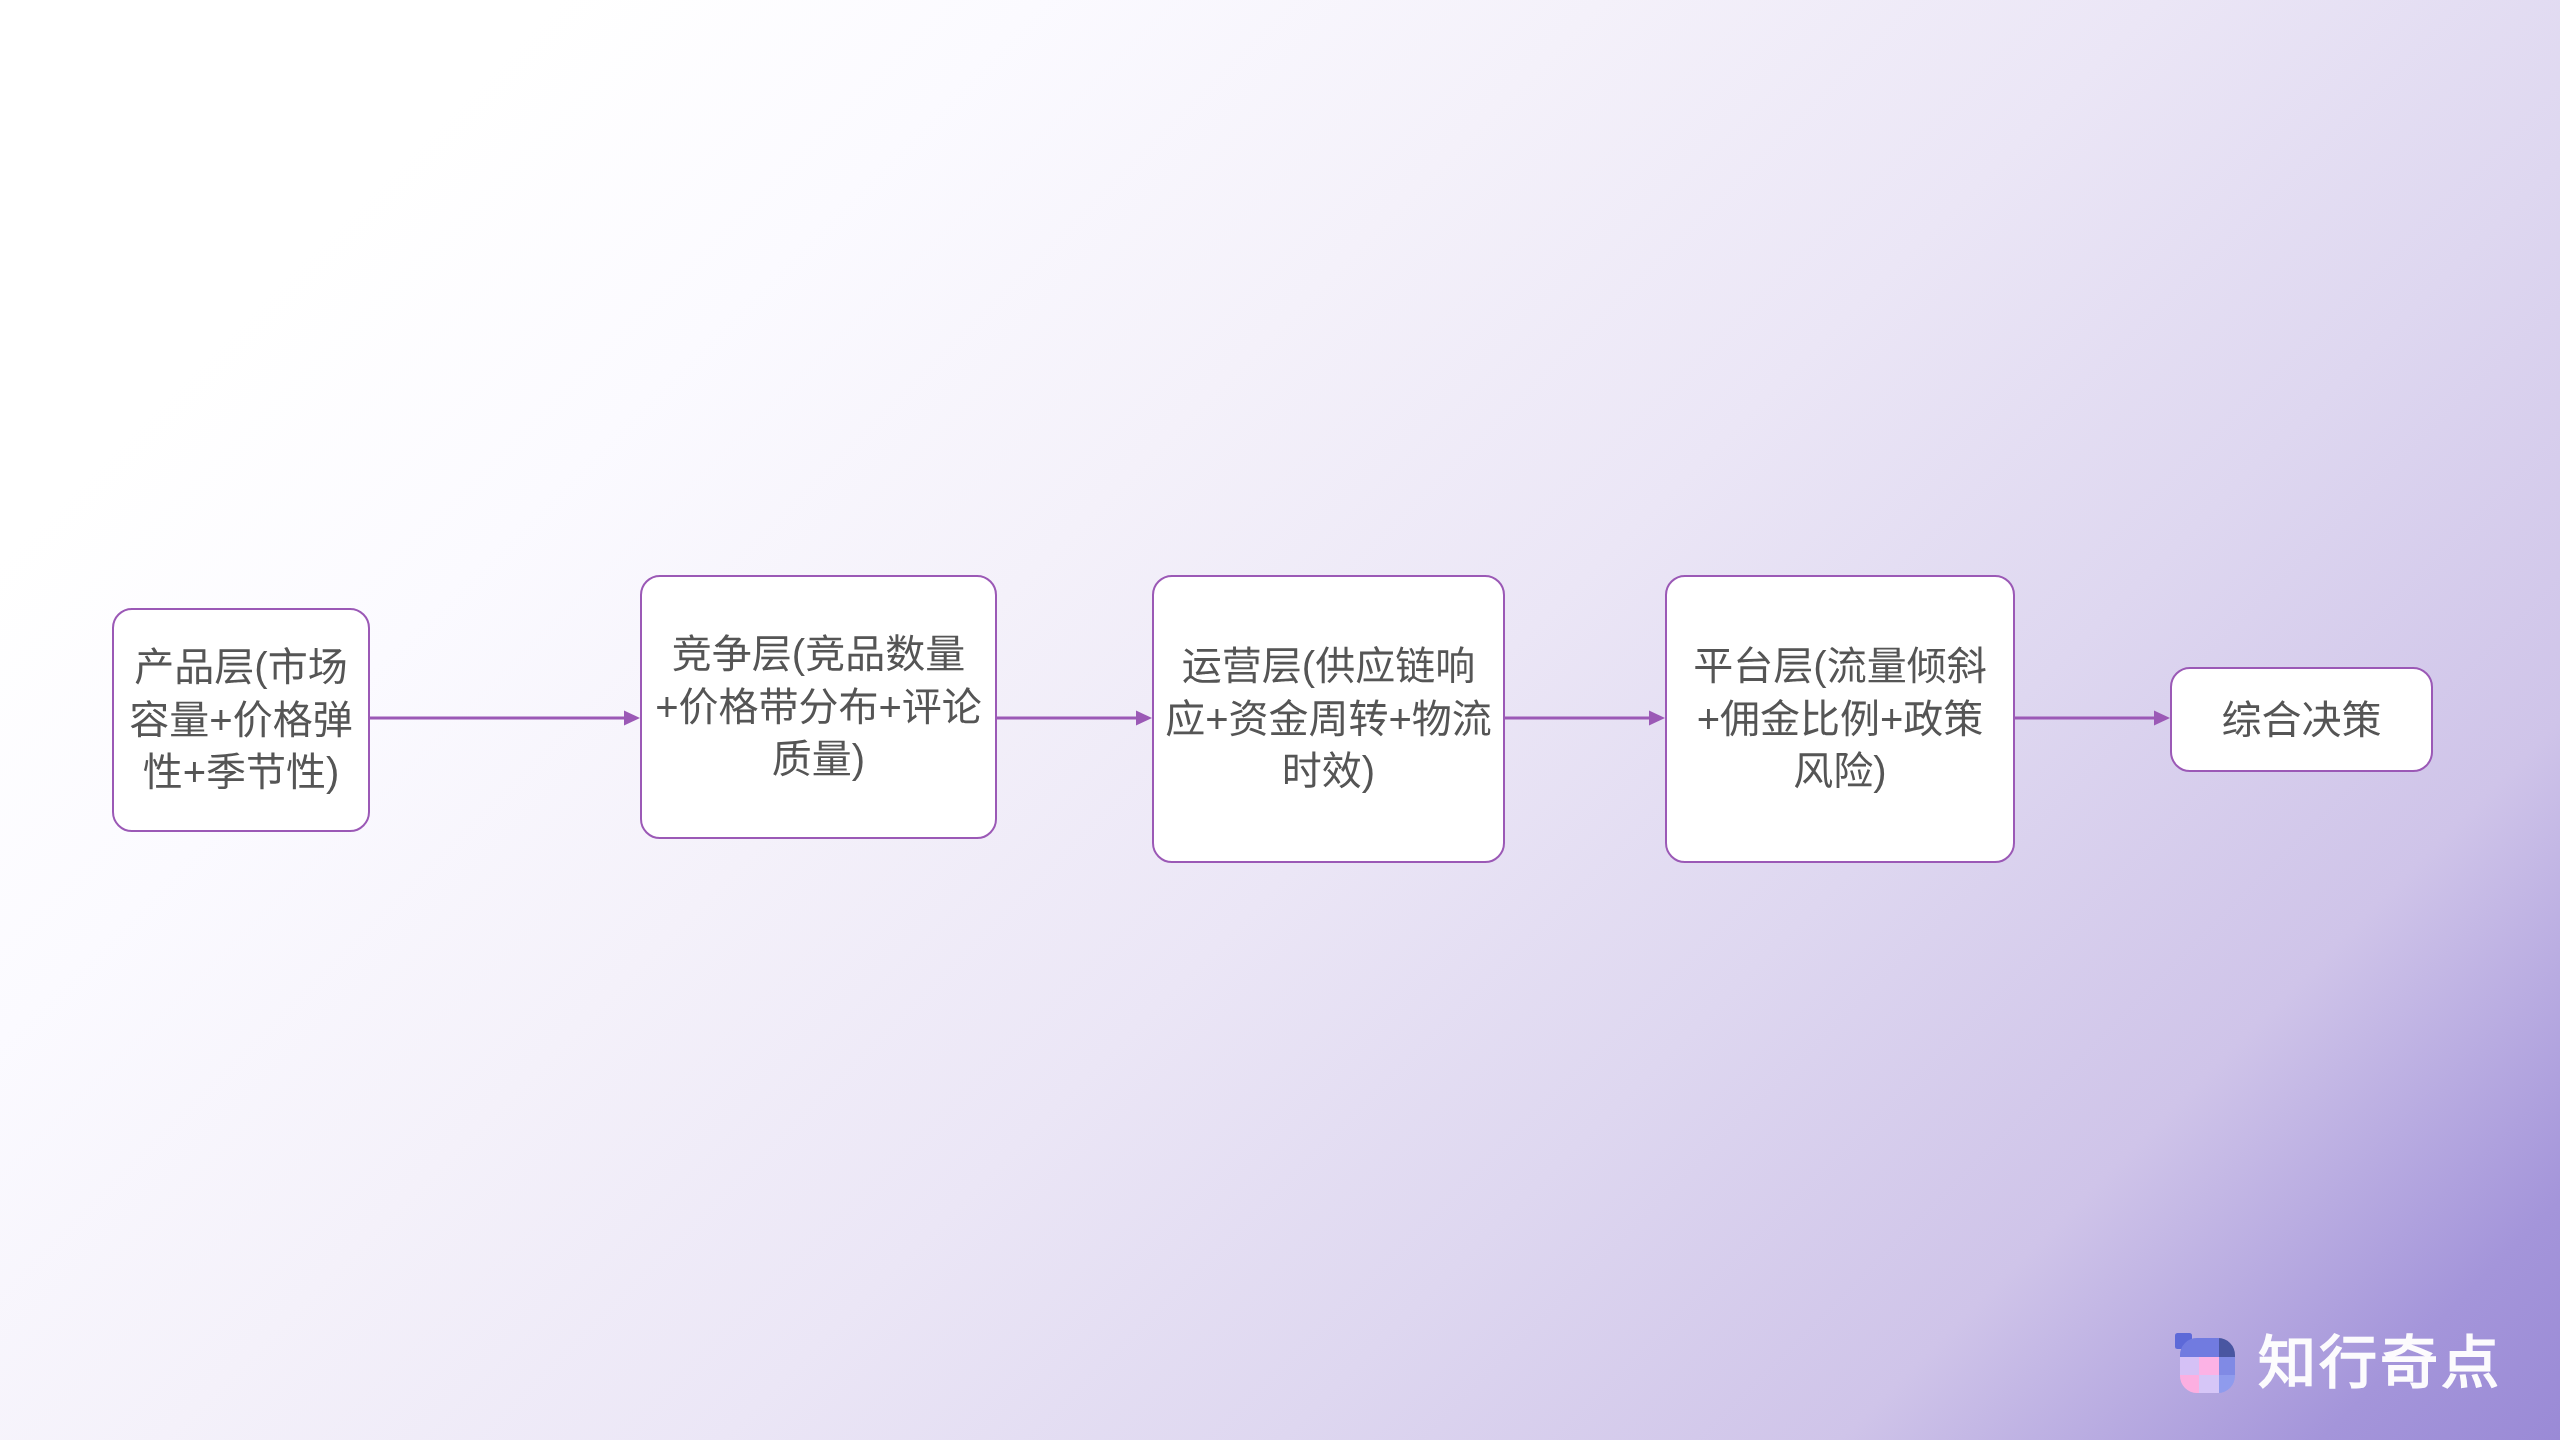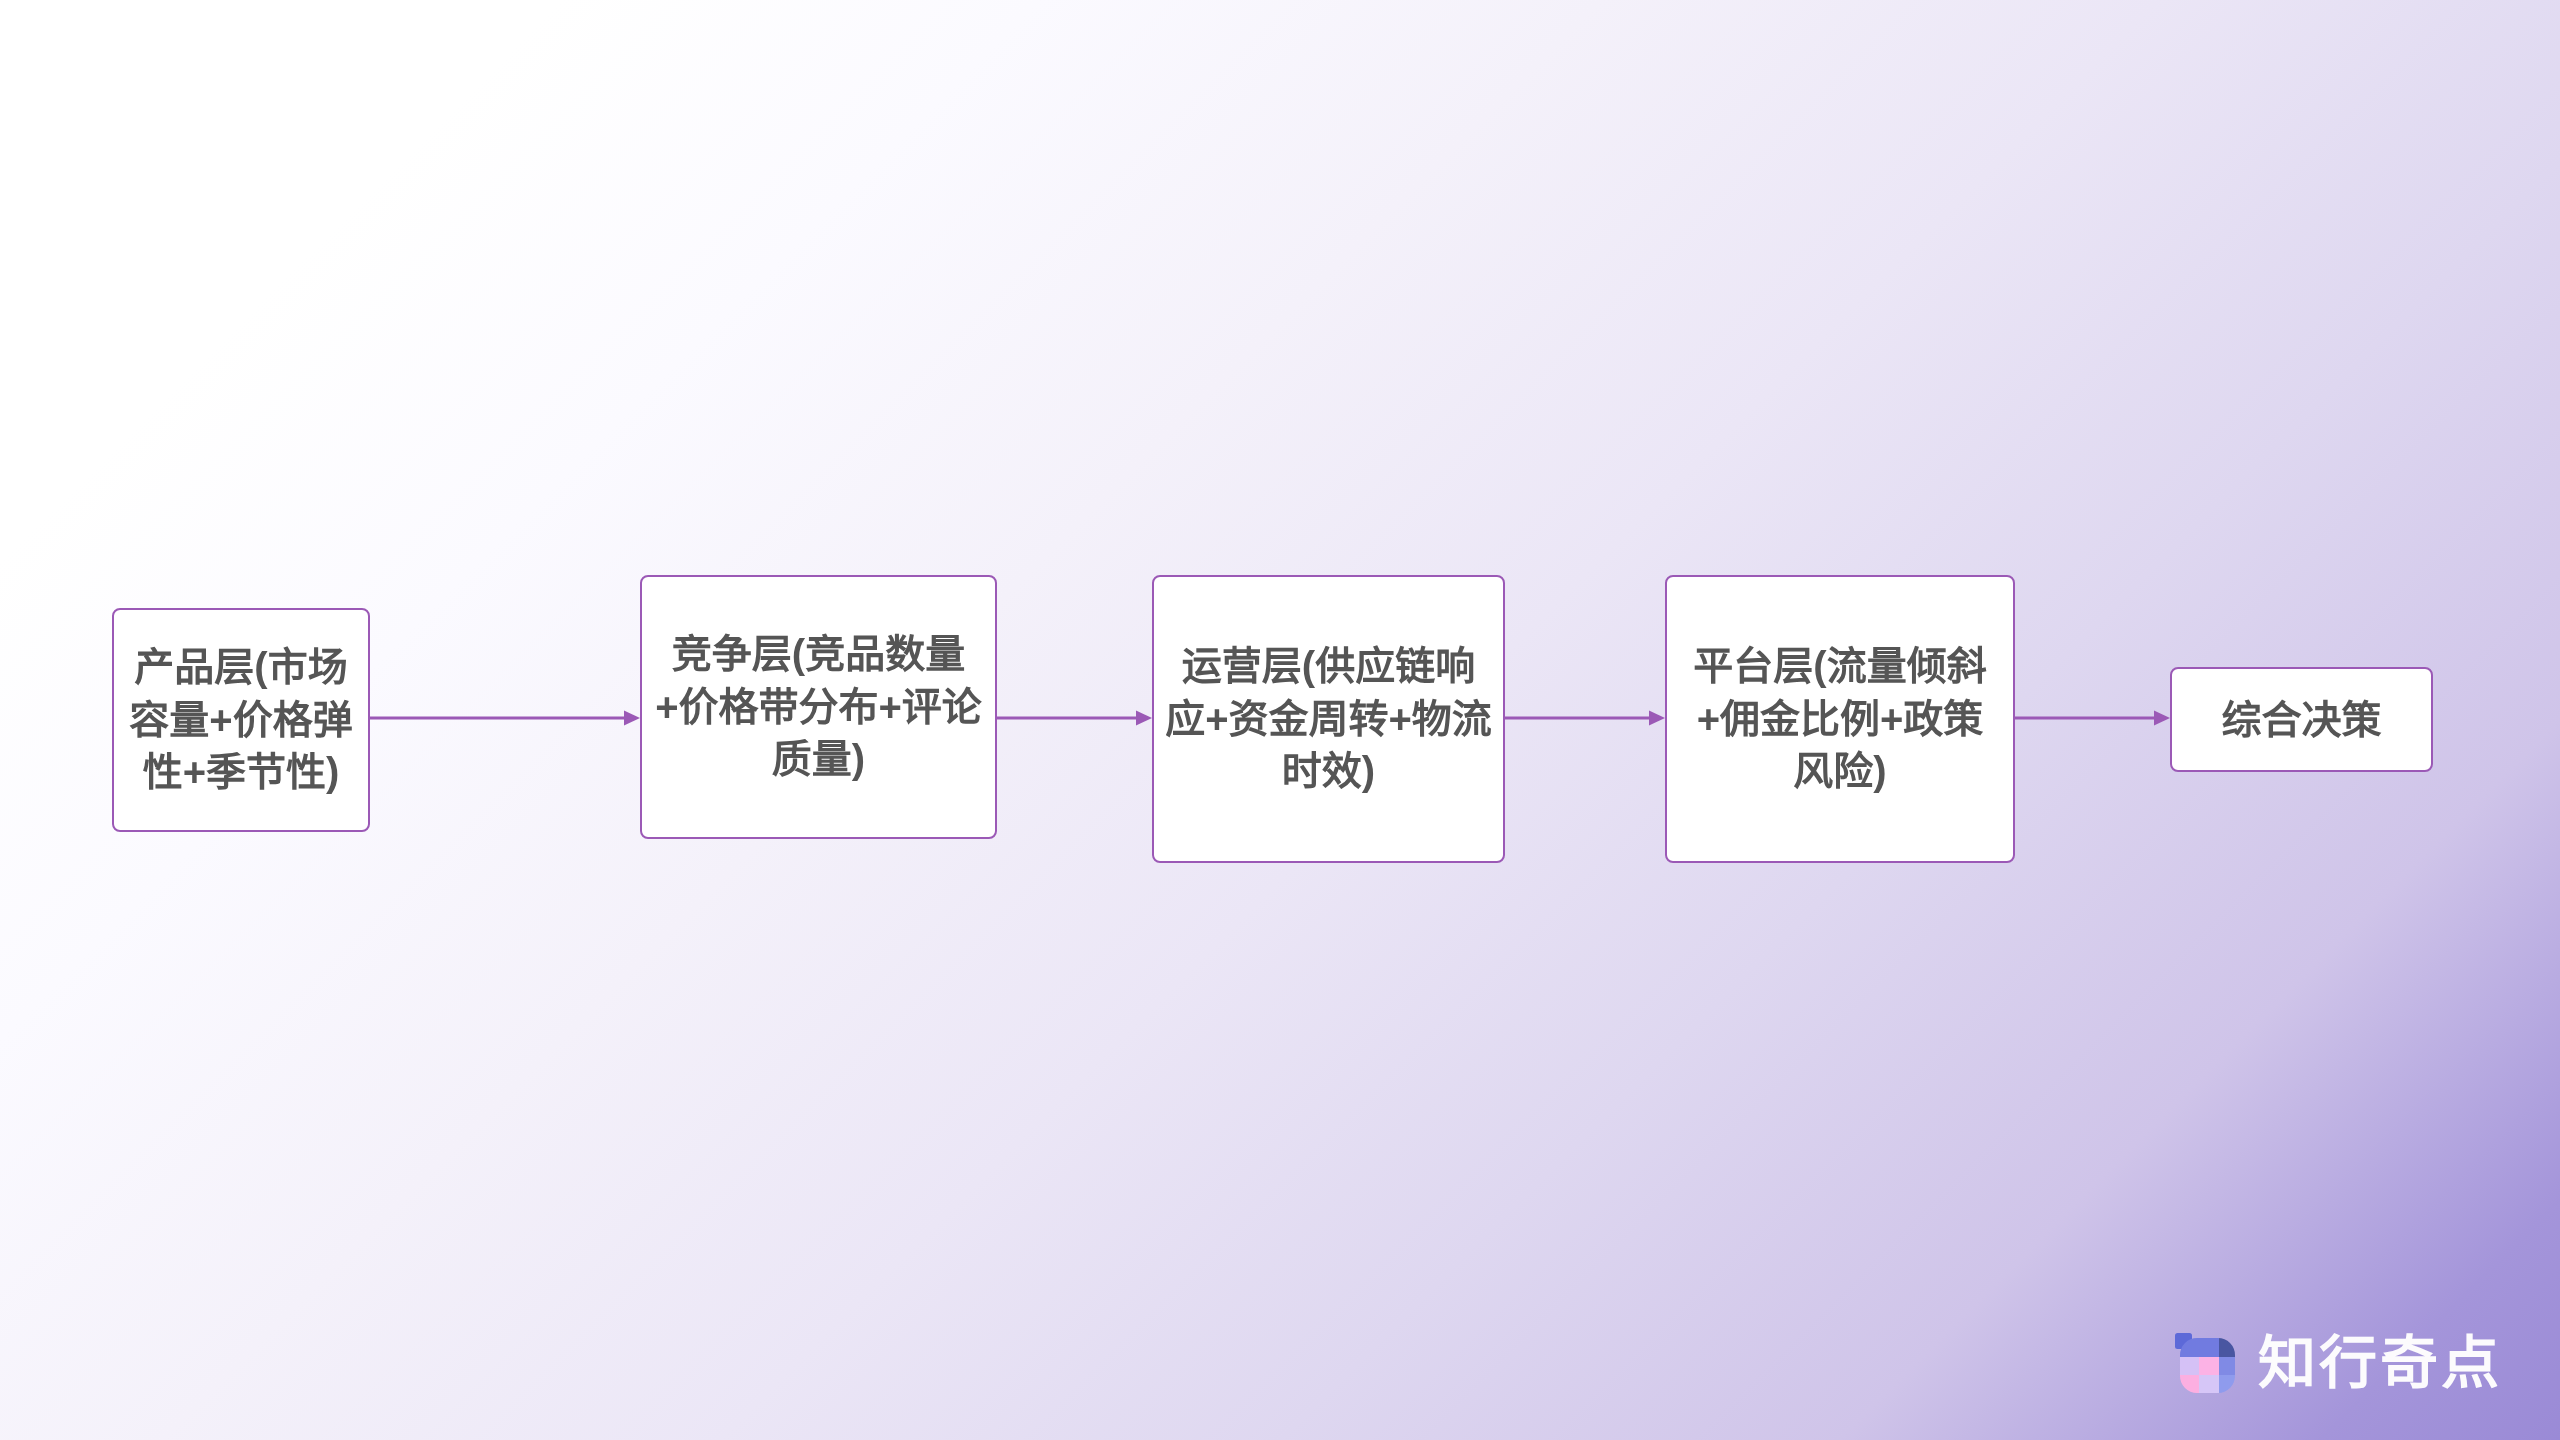--- a/index.html
+++ b/index.html
@@ -27,27 +27,27 @@
         #a495da 94%,
         #9a8ad6 100%);
   }
 
   
   .flow-box {
     position: absolute;
     box-sizing: border-box;
     background: #ffffff;
     border: 2px solid #9b59b6;
-    border-radius: 8px;
+    border-radius: 20px;
     display: flex;
     align-items: center;
     justify-content: center;
     text-align: center;
     color: #555555;
-    font-weight: bold;
+    font-weight: normal;
     letter-spacing: 0px;
     box-shadow: 0 0 0 0 rgba(0,0,0,0);
   }
   .flow-box .box-text {
     display: block;
     width: 100%;
     padding: 0 10px;
     box-sizing: border-box;
     word-break: break-all;
   }

